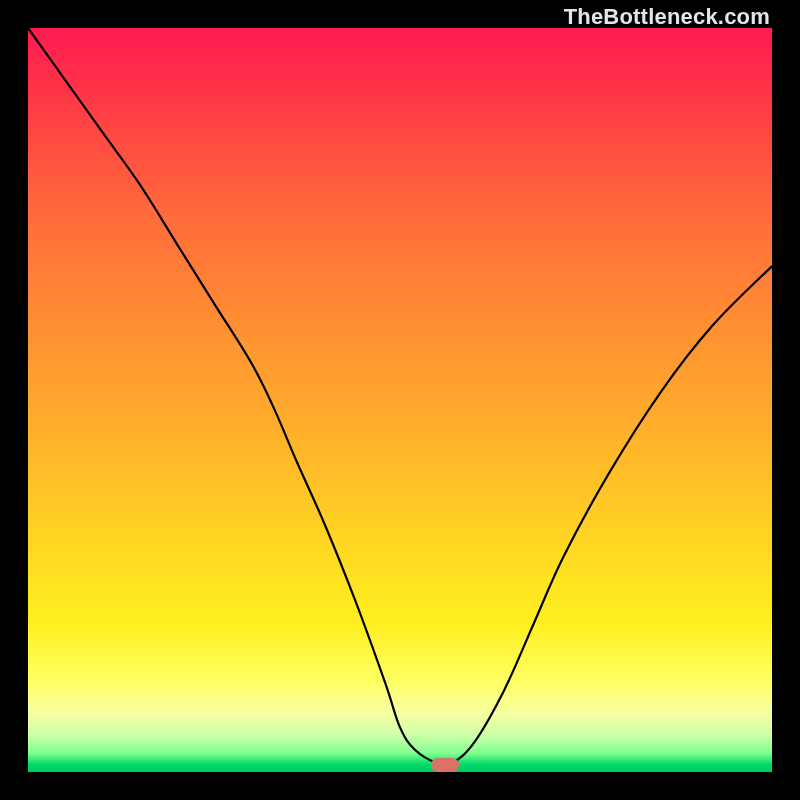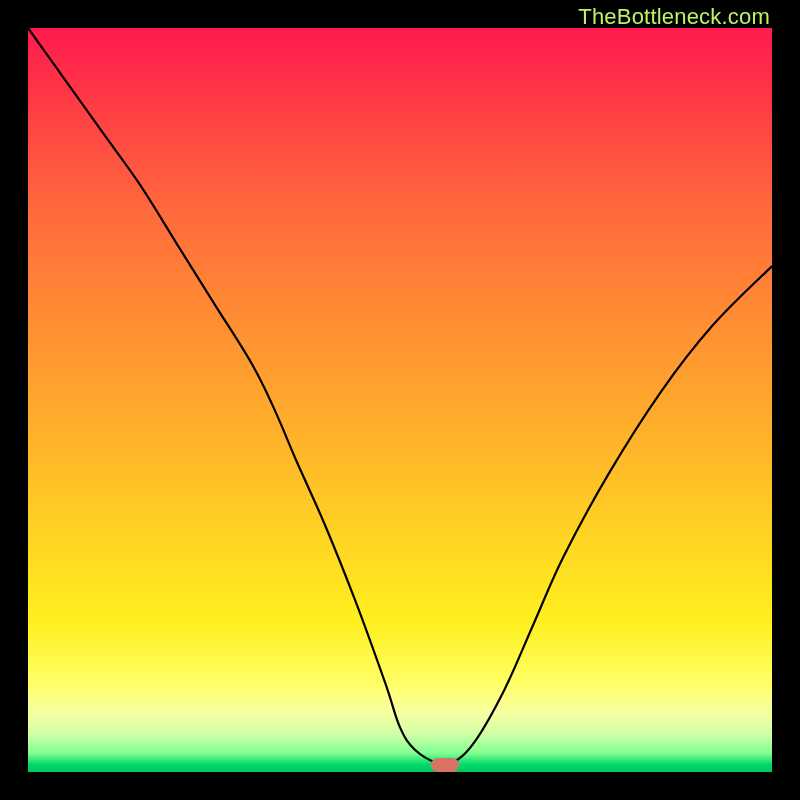--- a/index.html
+++ b/index.html
@@ -32,24 +32,24 @@
       #CFFFA8 95%,
       #7FFF90 97.5%,
       #00D96A 99%,
       #00C85E 100%
     );
   }
   .watermark {
     position: absolute;
     top: 4px;
     right: 30px;
-    color: #bef264;
+    color: #e5e5e5;
     font-size: 22px;
     letter-spacing: 0.2px;
-    font-weight: 400;
+    font-weight: 700;
     user-select: none;
   }
   svg.curve {
     position: absolute;
     left: 0;
     top: 0;
     width: 744px;
     height: 744px;
     overflow: visible;
   }

